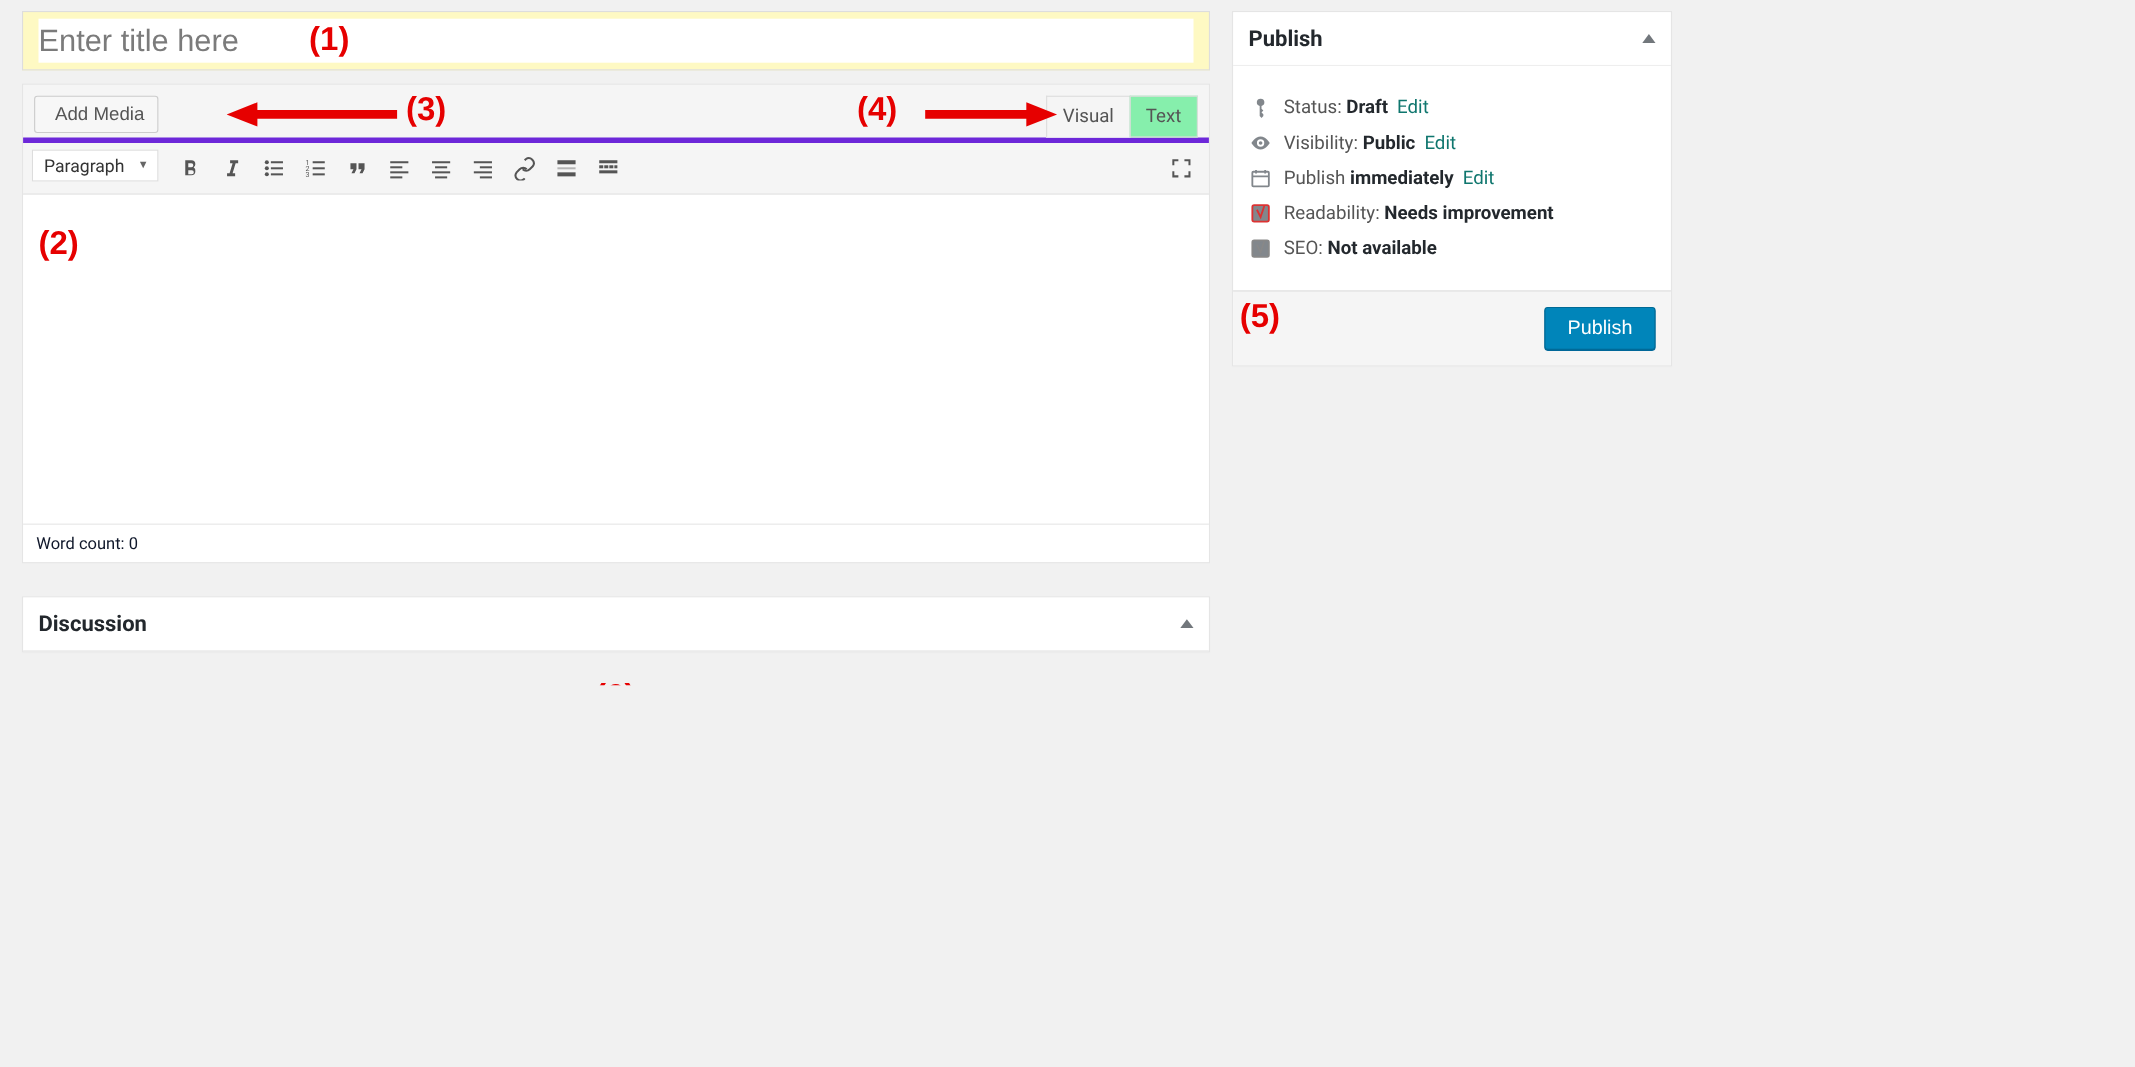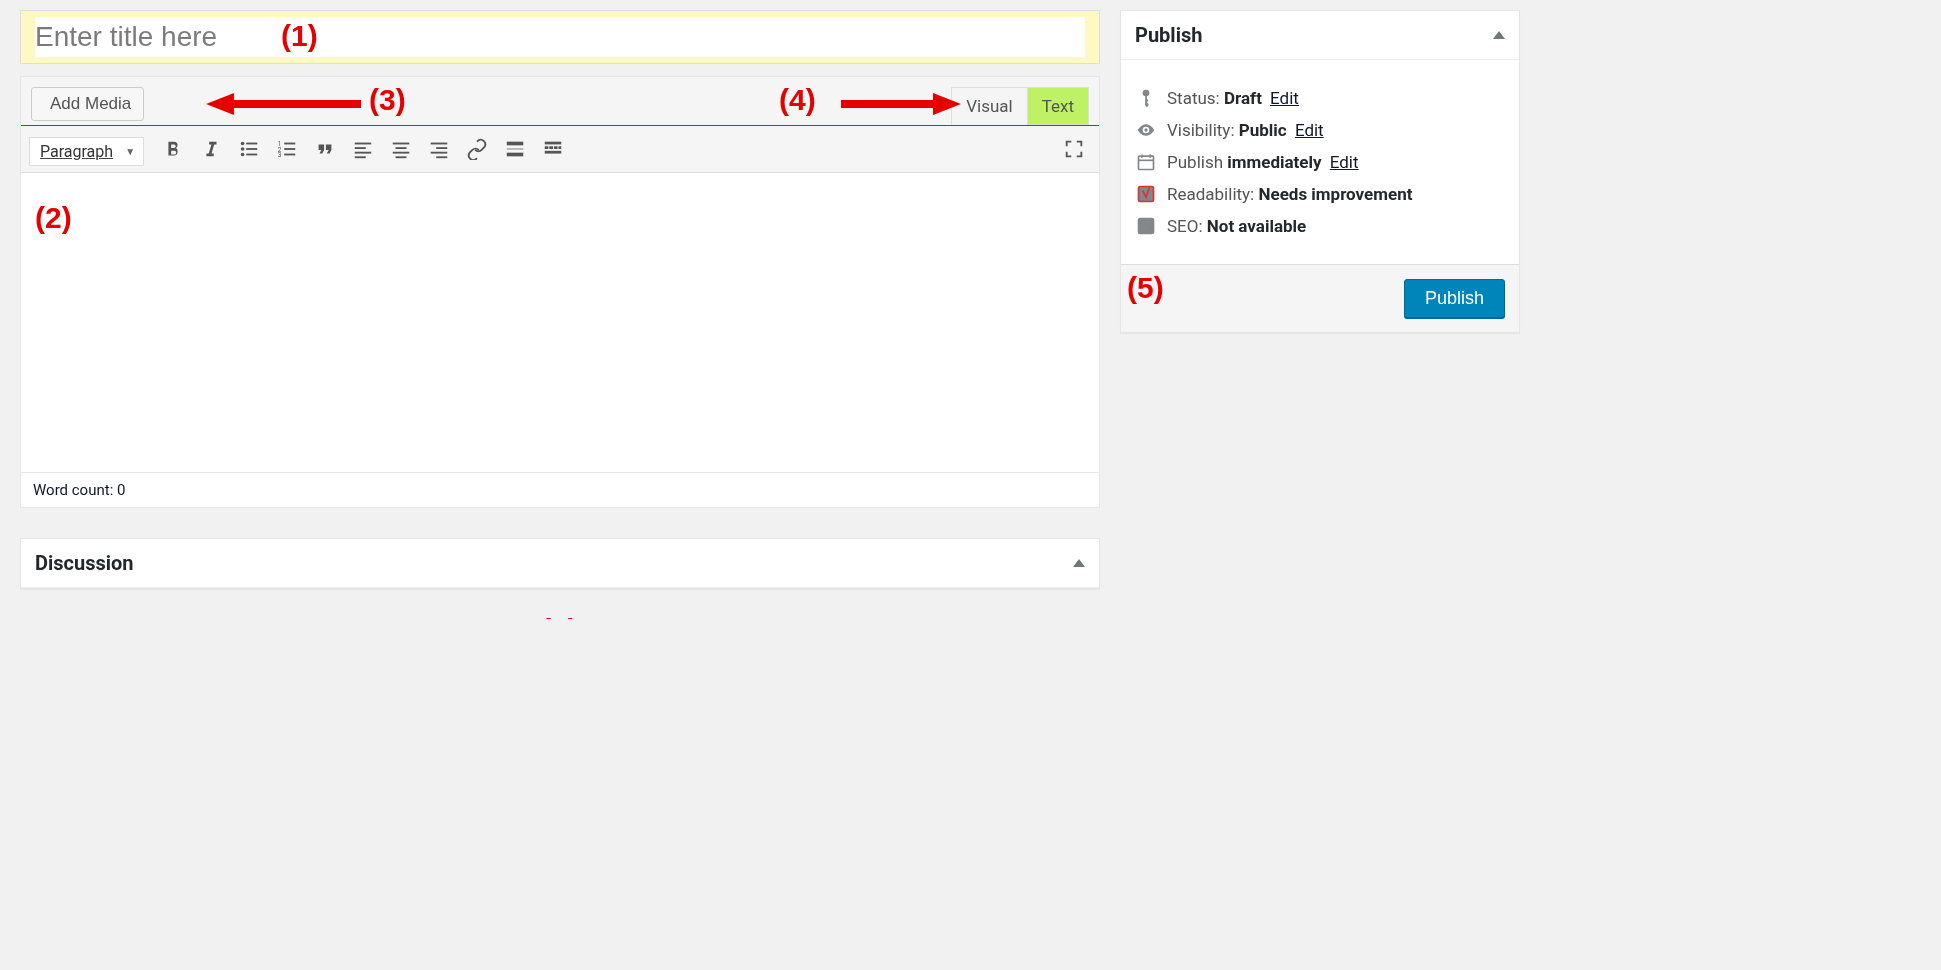--- a/index.html
+++ b/index.html
@@ -56,36 +56,35 @@
     display: inline-flex;
     align-items: center;
     gap: 6px;
   }
   .tabs { display: flex; align-items: flex-end; }
   .tab {
     padding: 8px 14px;
     font-size: 17px;
     color: #555;
     border: 1px solid #ddd;
-    background: #bef264;
+    background: #86efac;
     cursor: pointer;
     margin-left: -1px;
   }
   .tab.active {
     background: #f5f5f5;
     border-bottom-color: #f5f5f5;
   }
   .toolbar {
     display: flex;
-    align-items: flex-end;
+    align-items: flex-start;
     padding: 6px 8px;
-    border-top: 1px solid #6d28d9;
+    border-top: 5px solid #6d28d9;
     border-bottom: 1px solid #ddd;
     gap: 4px;
-    text-decoration: underline;
   }
   .format-select {
     background: #fff;
     border: 1px solid #ddd;
     padding: 4px 30px 4px 10px;
     font-size: 16px;
     color: #333;
     cursor: pointer;
     position: relative;
     display: inline-flex;
@@ -169,22 +168,21 @@
   }
   .pub-item strong { color: #23282d; font-weight: 700; }
   .pub-item .icon-slot {
     width: 22px;
     display: inline-flex;
     justify-content: center;
     color: #82878c;
   }
   .pub-item .icon-slot svg { width: 20px; height: 20px; fill: #82878c; }
   .link {
-    color: #0f172a;
-    text-decoration: underline;
+    color: #0f766e;
     cursor: pointer;
     margin-left: 4px;
   }
   .pub-actions {
     background: #f5f5f5;
     border-top: 1px solid #ddd;
     padding: 14px 14px;
     display: flex;
     justify-content: space-between;
     align-items: center;

